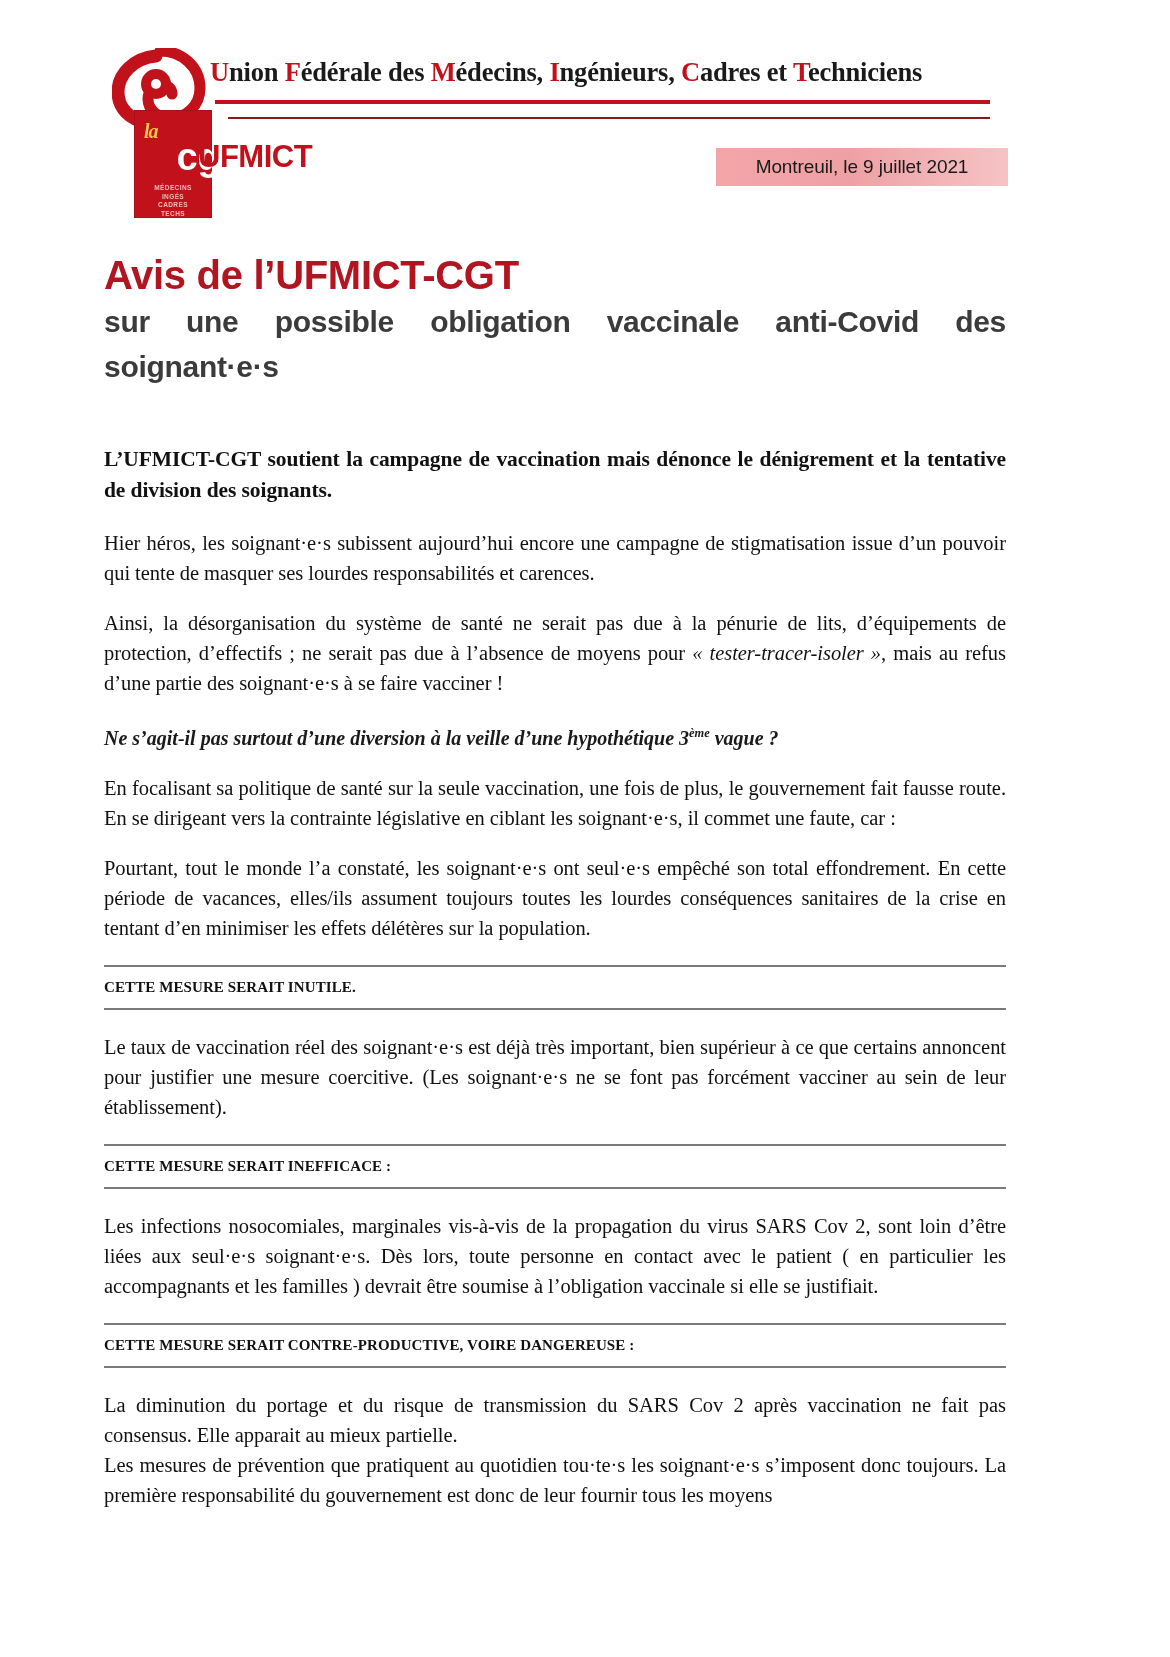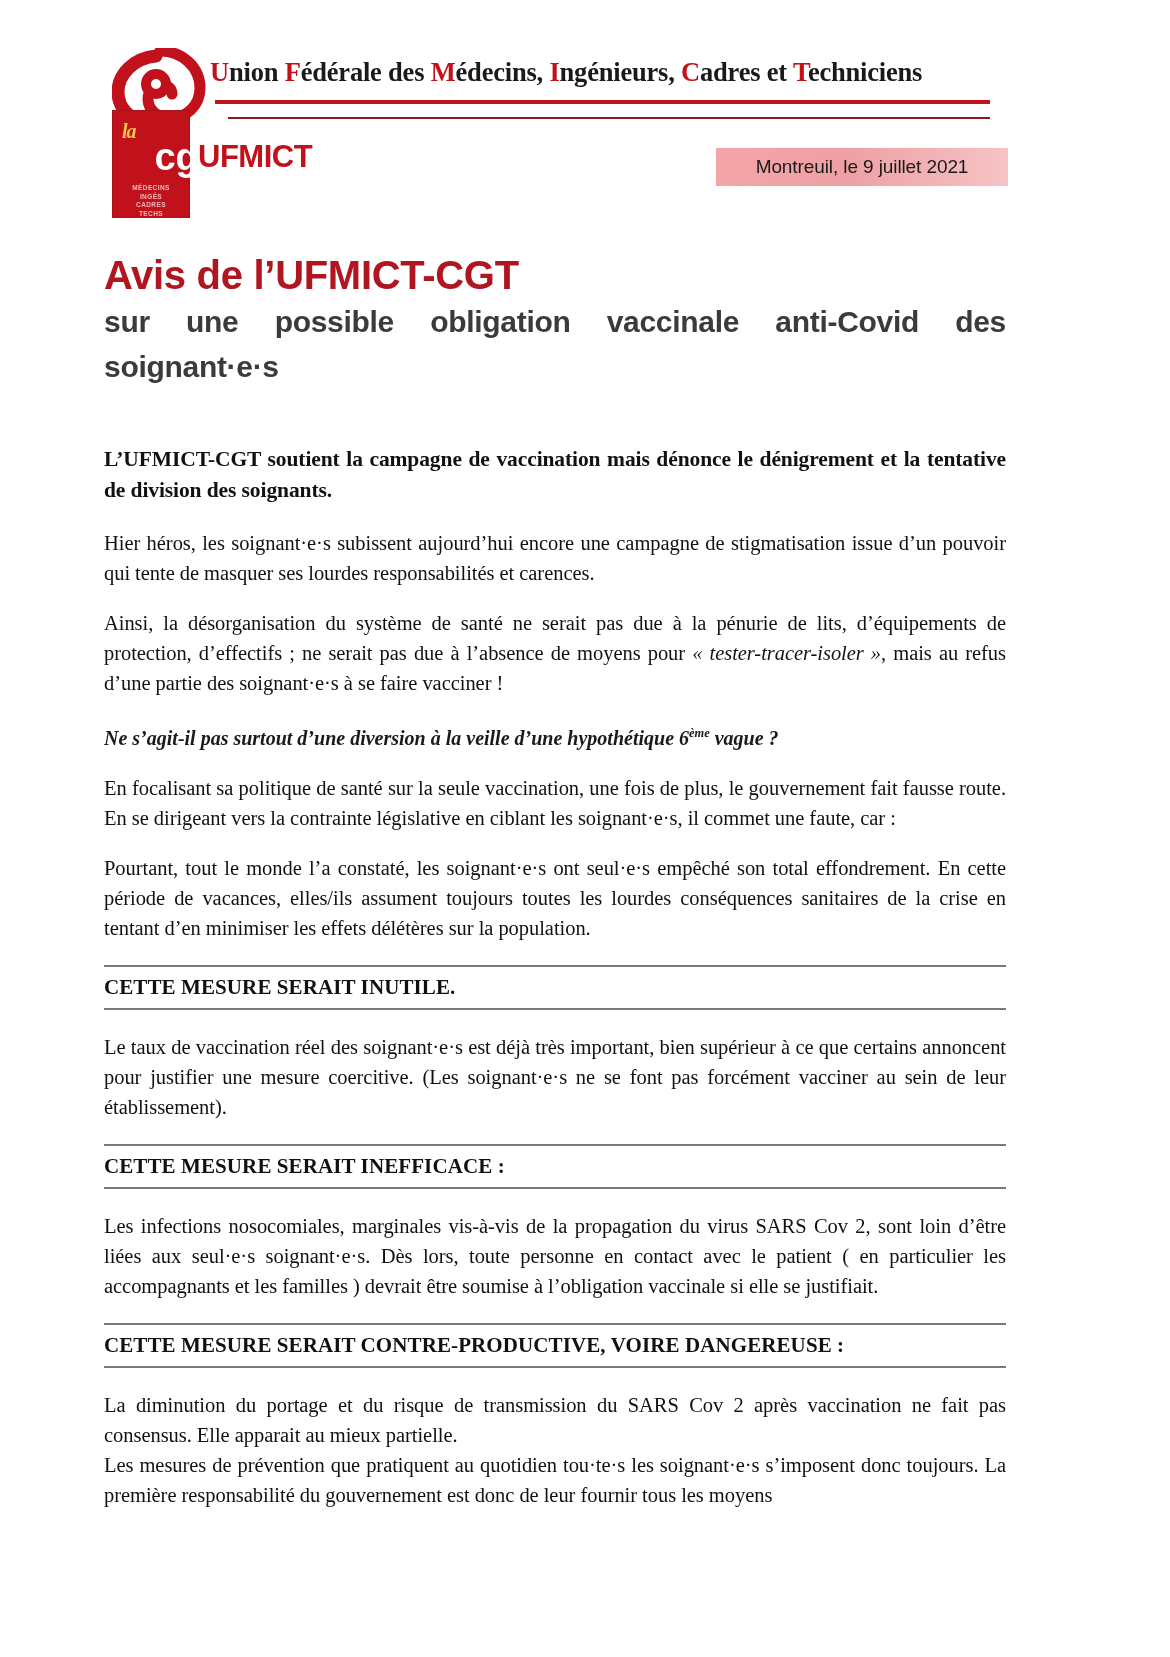--- a/index.html
+++ b/index.html
@@ -38,21 +38,21 @@
   }
   .logo-swirl {
     position: absolute;
     left: 8px;
     top: 0px;
     width: 96px;
     height: 86px;
   }
   .logo-banner {
     position: absolute;
-    left: 8px;
+    left: 30px;
     top: 62px;
     width: 78px;
     height: 108px;
     background: #C1121C;
     box-shadow: inset 0 0 0 1px #A9101A;
   }
   .logo-la {
     position: absolute;
     left: 10px;
     top: 8px;
@@ -226,21 +226,21 @@
 
   .section-head {
     border-top: 2px solid #7a7a7a;
     border-bottom: 2px solid #7a7a7a;
     padding: 7px 0 8px 0;
     margin: 22px 0 22px 0;
   }
   .section-head-text {
     font-family: "Liberation Serif", serif;
     font-weight: bold;
-    font-size: 21px;
+    font-size: 15px;
     line-height: 26px;
     letter-spacing: 0.1px;
   }
 </style>
 </head>
 <body>
 
 <div class="page">
 
   <div class="header">
@@ -283,21 +283,21 @@
   </div>
 
   <div class="content">
 
     <p class="lead">L’UFMICT-CGT soutient la campagne de vaccination mais dénonce le dénigrement et la tentative de division des soignants.</p>
 
     <p class="body">Hier héros, les soignant·e·s subissent aujourd’hui encore une campagne de stigmatisation issue d’un pouvoir qui tente de masquer ses lourdes responsabilités et carences.</p>
 
     <p class="body"><span>Ainsi, la désorganisation du système de santé ne serait pas due à la pénurie de lits, d’équipements de protection, d’effectifs ; ne serait pas due à l’absence de moyens pour </span><span class="em-italic">« tester-tracer-isoler »</span><span>, mais au refus d’une partie des soignant·e·s à se faire vacciner !</span></p>
 
-    <p class="quote-italic"><span>Ne s’agit-il pas surtout d’une diversion à la veille d’une hypothétique 6</span><span class="sup">ème</span><span> vague ?</span></p>
+    <p class="quote-italic"><span>Ne s’agit-il pas surtout d’une diversion à la veille d’une hypothétique 3</span><span class="sup">ème</span><span> vague ?</span></p>
 
     <p class="body">En focalisant sa politique de santé sur la seule vaccination, une fois de plus, le gouvernement fait fausse route. En se dirigeant vers la contrainte législative en ciblant les soignant·e·s, il commet une faute, car :</p>
 
     <p class="body">Pourtant, tout le monde l’a constaté, les soignant·e·s ont seul·e·s empêché son total effondrement. En cette période de vacances, elles/ils assument toujours toutes les lourdes conséquences sanitaires de la crise en tentant d’en minimiser les effets délétères sur la population.</p>
 
     <div class="section-head">
       <div class="section-head-text">CETTE MESURE SERAIT INUTILE.</div>
     </div>
     <p class="body tight">Le taux de vaccination réel des soignant·e·s est déjà très important, bien supérieur à ce que certains annoncent pour justifier une mesure coercitive. (Les soignant·e·s ne se font pas forcément vacciner au sein de leur établissement).</p>
 

